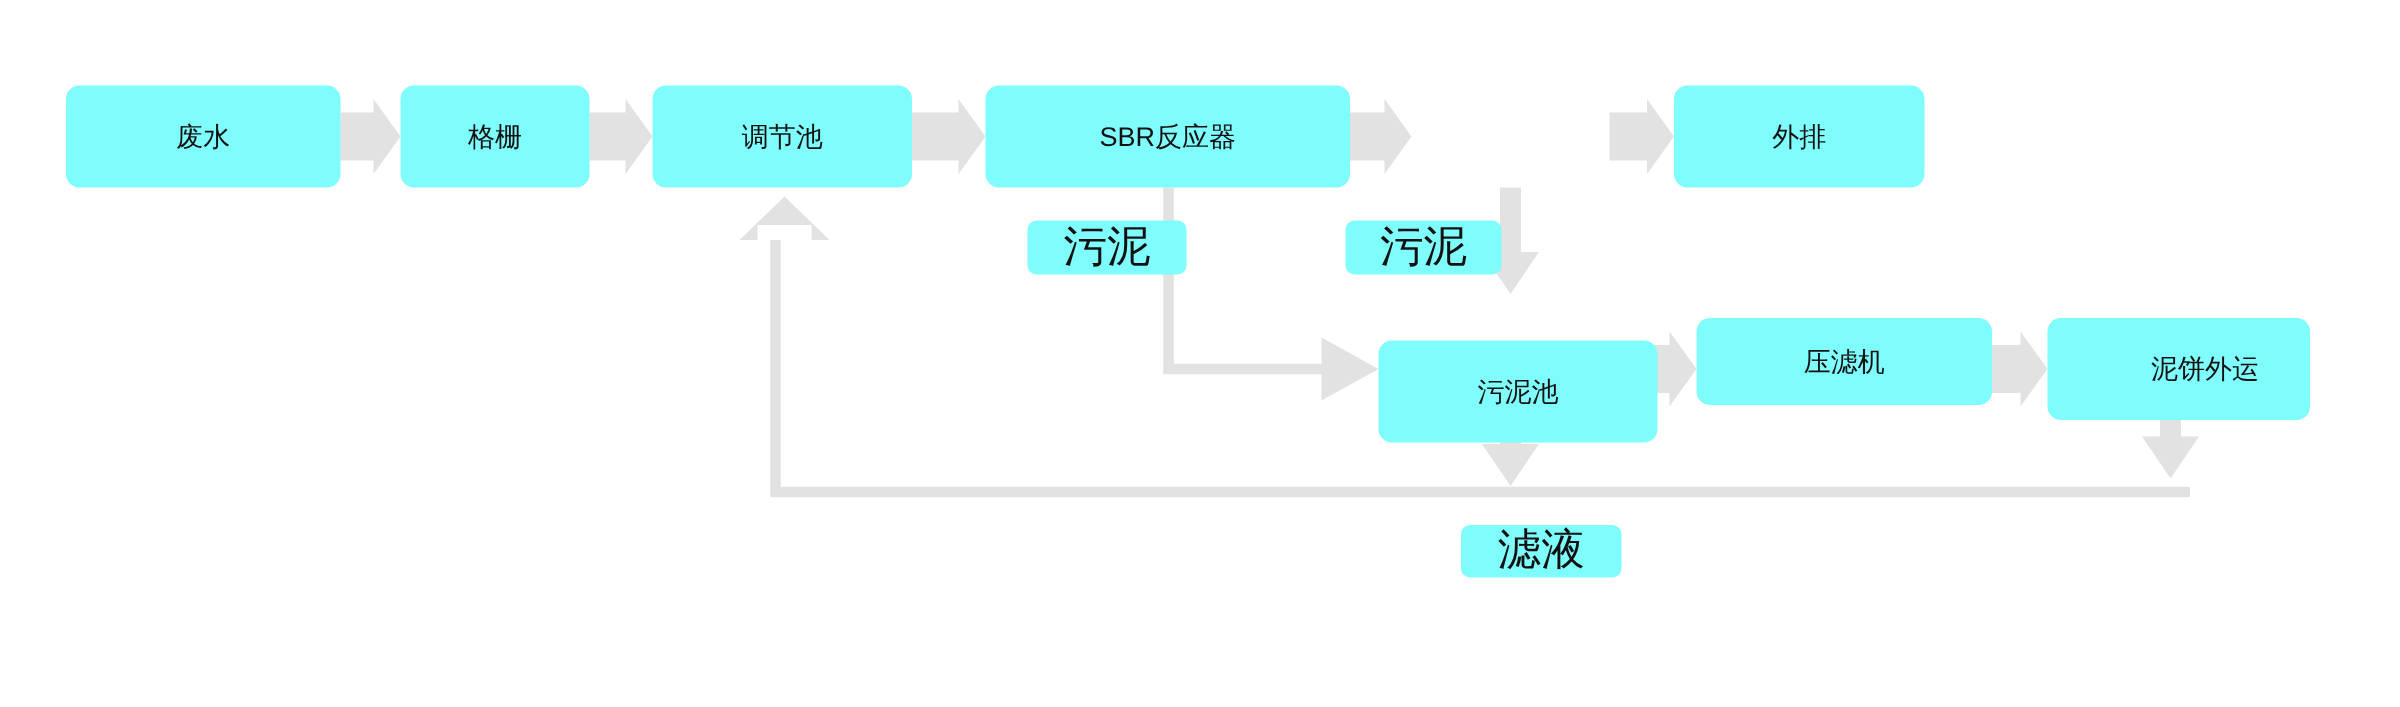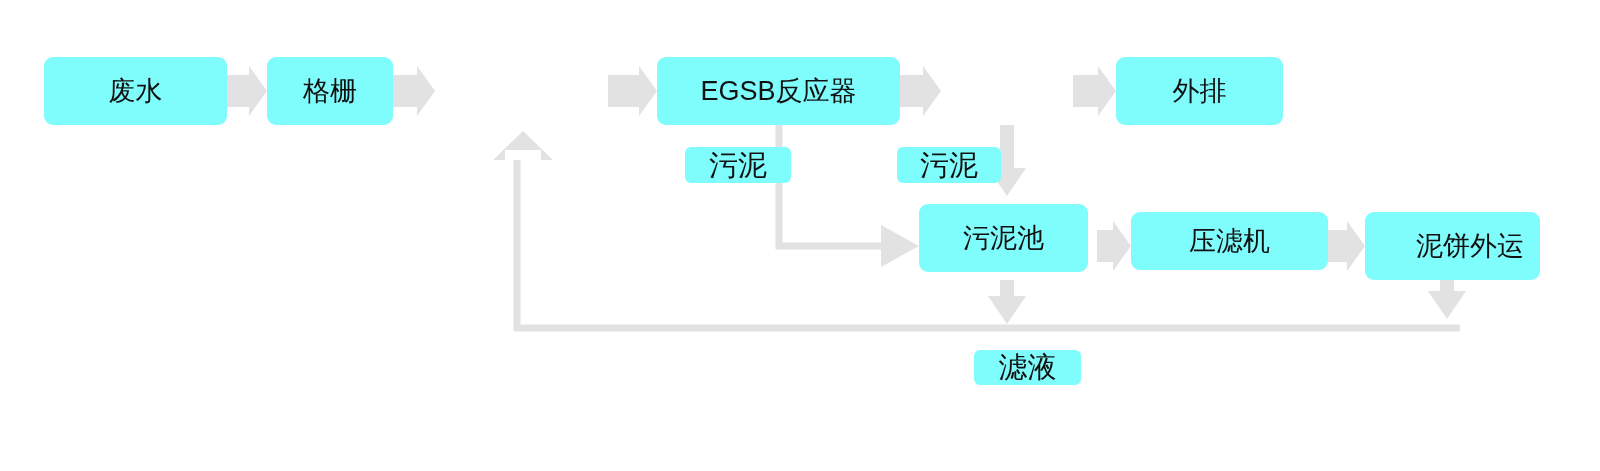--- a/index.html
+++ b/index.html
@@ -14,21 +14,21 @@
   .node{
     position:absolute;
     background:var(--fill,#7ffcfc);
     border-radius:9px;
     display:flex;align-items:center;justify-content:center;
     color:#111111;
     box-sizing:border-box;
     line-height:1;
     white-space:nowrap;
   }
-  .node.big{font-size:27px;}
+  .node.big{font-size:18px;}
   .node.small{font-size:29px;border-radius:6px;margin-left:19px;}
 </style>
 </head>
 <body>
 
 <div id="stage">
 
   <svg id="wires" viewBox="0 0 1600 471" xmlns="http://www.w3.org/2000/svg">
     <defs>
       <style>
@@ -80,31 +80,32 @@
     <g>
       <path class="ln" d="M1460,328 L517,328 L517,160"></path>
       <path class="arw" d="M505,160 L493,160 L523,131 L553,160 L541,160 L541,150 L505,150 Z"></path>
     </g>
   </svg>
 
   <div class="node big" style="left:44px;top:57px;width:183px;height:68px;">废水</div>
 
   <div class="node big" style="left:267px;top:57px;width:126px;height:68px;">格栅</div>
 
+  <div class="node big" style="left:435px;top:57px;width:173px;height:68px;">调节池</div>
 
-  <div class="node big" style="left:657px;top:57px;width:243px;height:68px;">EGSB反应器</div>
+  <div class="node big" style="left:657px;top:57px;width:243px;height:68px;">SBR反应器</div>
 
 
   <div class="node big" style="left:1116px;top:57px;width:167px;height:68px;">外排</div>
 
   <div class="node small" style="left:666px;top:147px;width:106px;height:36px;">污泥</div>
 
   <div class="node small" style="left:878px;top:147px;width:104px;height:36px;">污泥</div>
 
-  <div class="node big" style="left:919px;top:204px;width:169px;height:68px;">污泥池</div>
+  <div class="node big" style="left:919px;top:227px;width:186px;height:68px;">污泥池</div>
 
   <div class="node big" style="left:1131px;top:212px;width:197px;height:58px;">压滤机</div>
 
   <div class="node big" style="left:1365px;top:212px;width:175px;height:68px;padding-left:35px;">泥饼外运</div>
 
   <div class="node small" style="left:955px;top:350px;width:107px;height:35px;">滤液</div>
 
 </div>
 
 </body></html>

